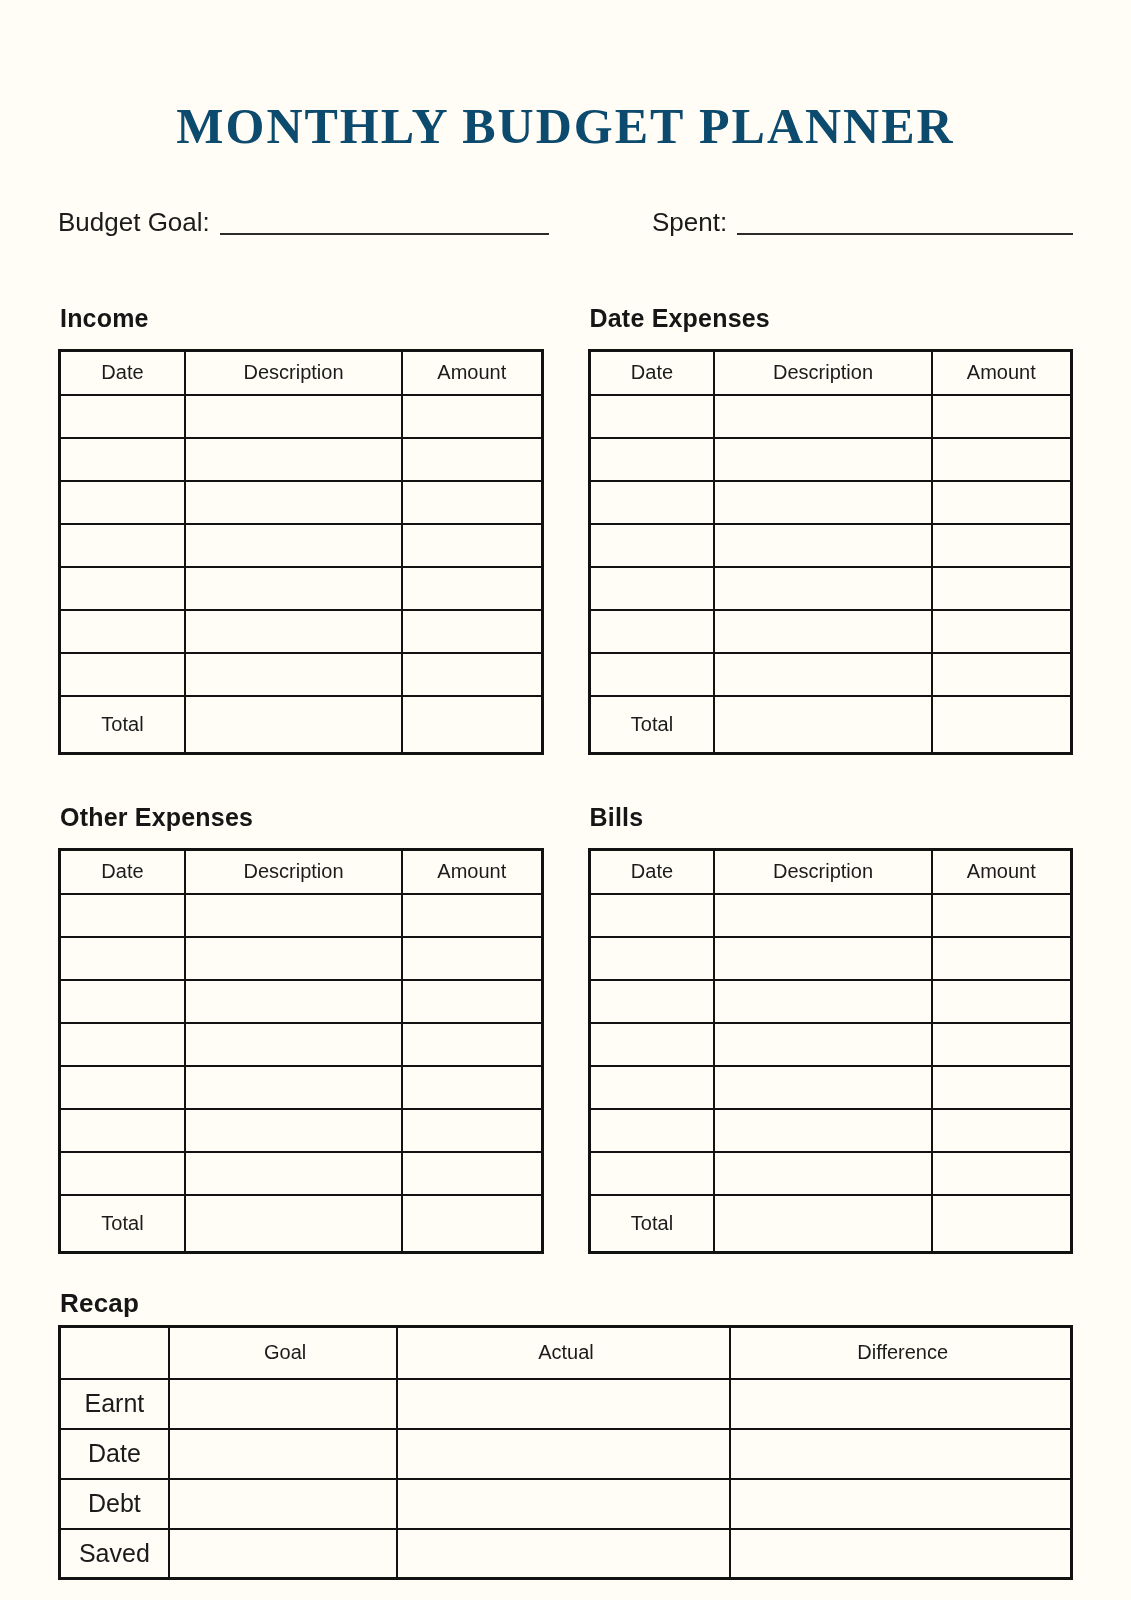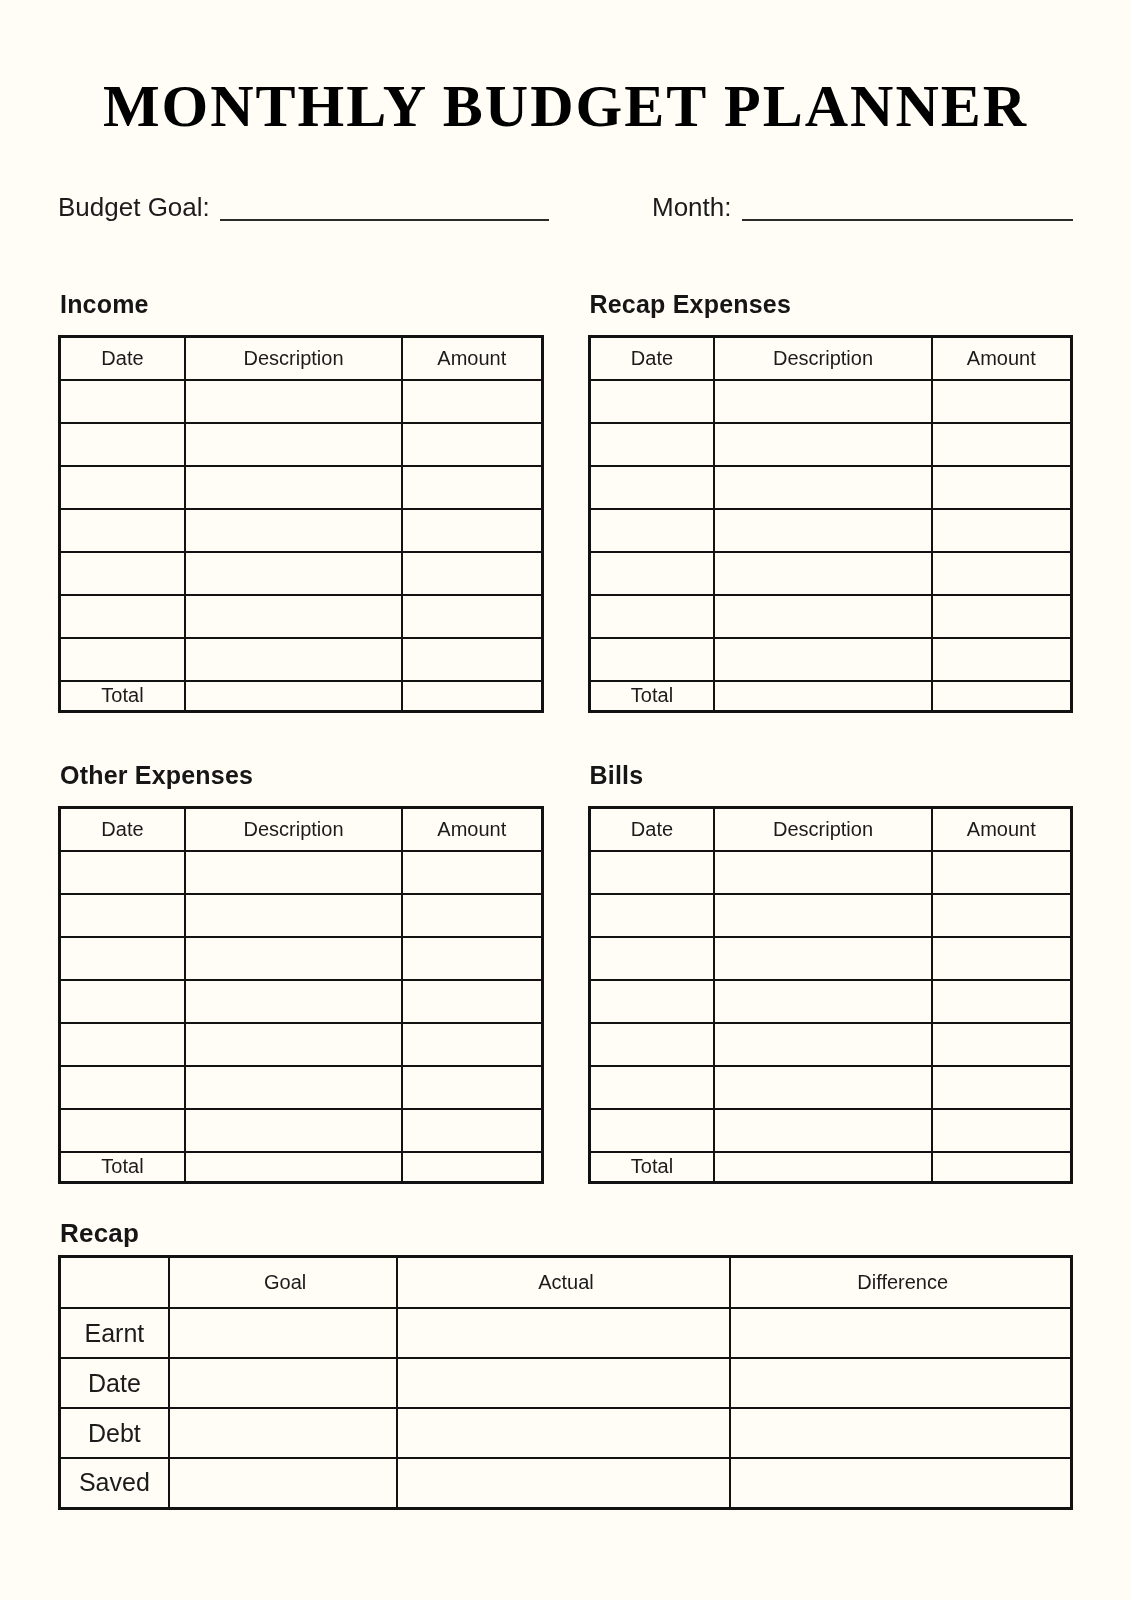--- a/index.html
+++ b/index.html
@@ -11,28 +11,28 @@
     color: #1B1B1B;
     font-family: "Liberation Sans", sans-serif;
   }
   .page {
     width: 1131px;
     height: 1600px;
     padding: 0 58px;
     overflow: hidden;
   }
   .title {
-    margin: 72px 0 0 0;
+    margin: 98px 0 0 0;
     text-align: center;
     font-family: "Liberation Serif", serif;
     font-weight: 600;
-    font-size: 60px;
+    font-size: 50px;
     line-height: 1.15;
     letter-spacing: 2px;
-    color: #000000;
+    color: #0c4a6e;
   }
   .fields {
     margin-top: 50px;
     display: flex;
     align-items: flex-end;
   }
   .field { display: flex; align-items: flex-end; }
   .field-goal { width: 491px; text-align: center; }
   .field-month { flex: 1; margin-left: 103px; }
   .field-label {
@@ -74,21 +74,21 @@
     vertical-align: middle;
     padding: 0 4px;
     overflow: hidden;
   }
   .exp-table th {
     height: 44px;
     font-weight: normal;
     font-size: 20px;
   }
   .exp-table td { height: 43px; font-size: 20px; }
-  .exp-table .total-row td { height: 30px; }
+  .exp-table .total-row td { height: 58px; }
   .col-date   { width: 26%; }
   .col-desc   { width: 45%; }
   .col-amount { width: 29%; }
   .recap-section { margin-top: 34px; }
   .recap-section .section-heading { font-size: 26px; margin-bottom: 6px; }
   .recap-table th {
     height: 52px;
     font-weight: normal;
     font-size: 20px;
     padding-left: 8px;
@@ -106,21 +106,21 @@
 <div class="page">
 
   <h1 class="title">MONTHLY BUDGET PLANNER</h1>
 
   <div class="fields">
     <div class="field field-goal">
       <span class="field-label">Budget Goal:</span>
       <span class="field-line"></span>
     </div>
     <div class="field field-month">
-      <span class="field-label">Month:</span>
+      <span class="field-label">Spent:</span>
       <span class="field-line"></span>
     </div>
   </div>
 
   <div class="grid">
 
     <section class="table-section">
       <h2 class="section-heading">Income</h2>
       <table class="exp-table">
         <colgroup>
@@ -174,21 +174,21 @@
           <tr class="total-row">
             <td>Total</td>
             <td></td>
             <td></td>
           </tr>
         </tbody>
       </table>
     </section>
 
     <section class="table-section">
-      <h2 class="section-heading">Recap Expenses</h2>
+      <h2 class="section-heading">Date Expenses</h2>
       <table class="exp-table">
         <colgroup>
             <col class="col-date">
             <col class="col-desc">
             <col class="col-amount">
           </colgroup>
         <thead>
           <tr>
             <th>Date</th>
             <th>Description</th>

